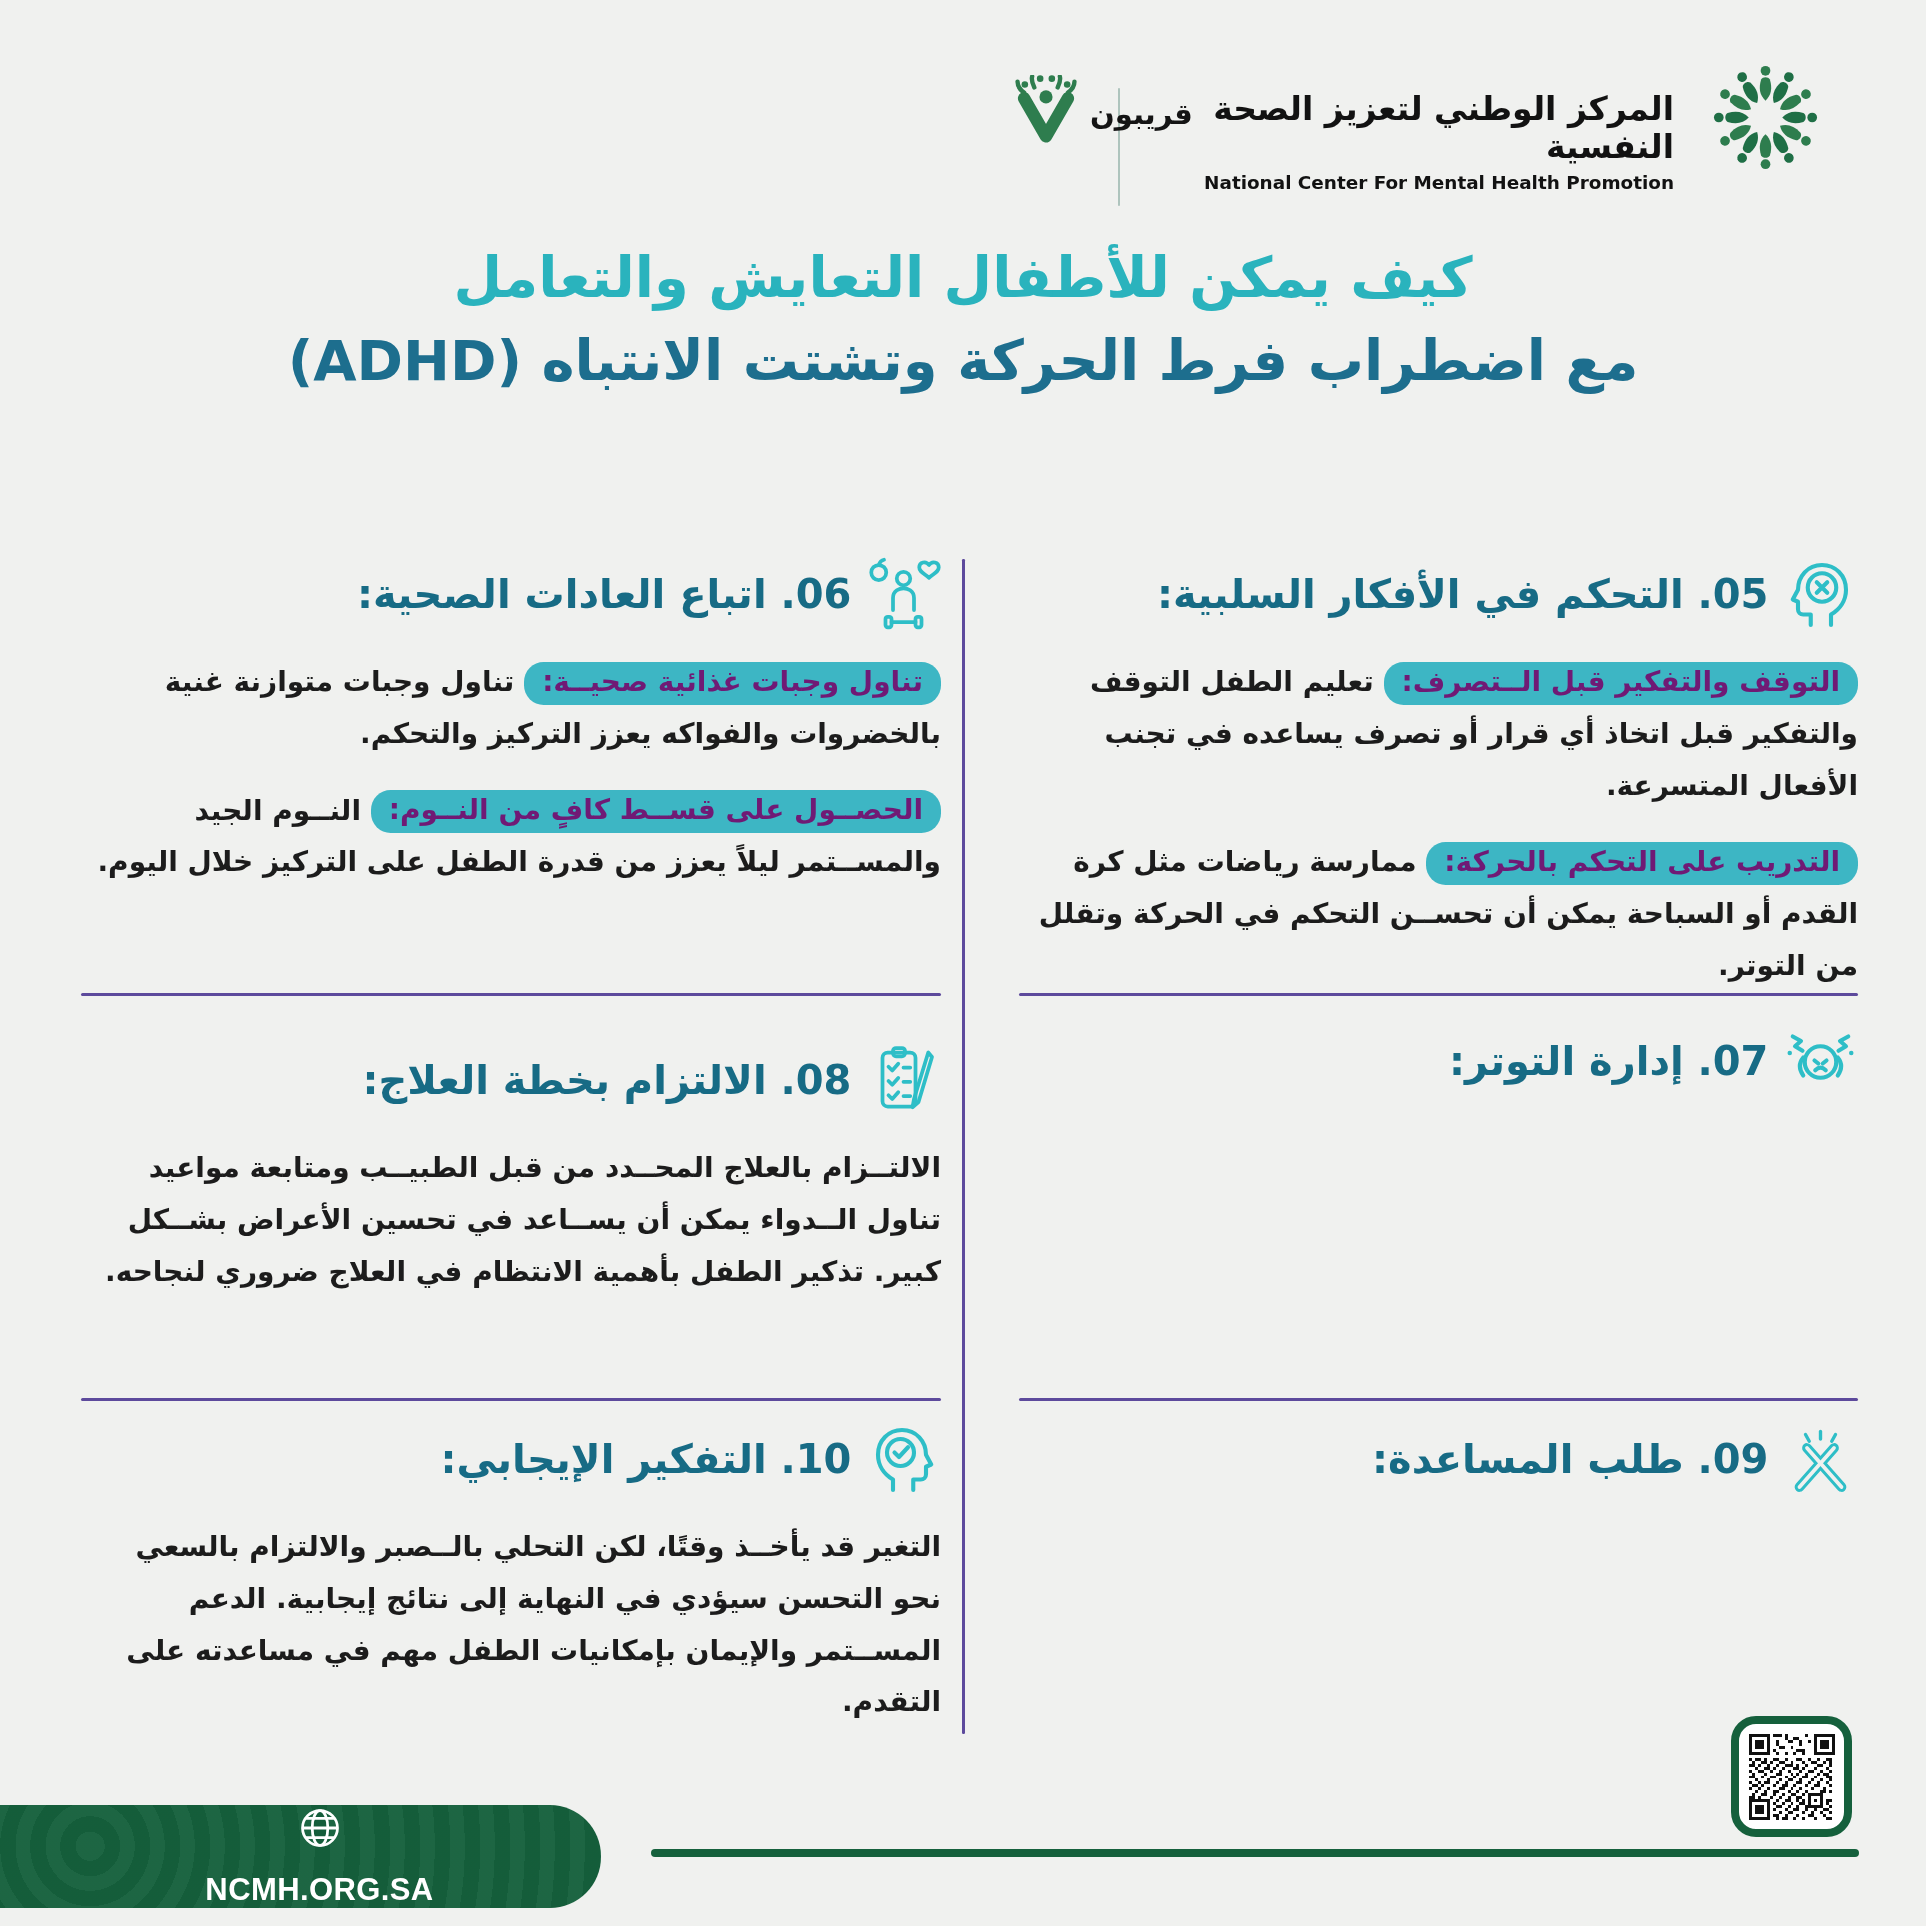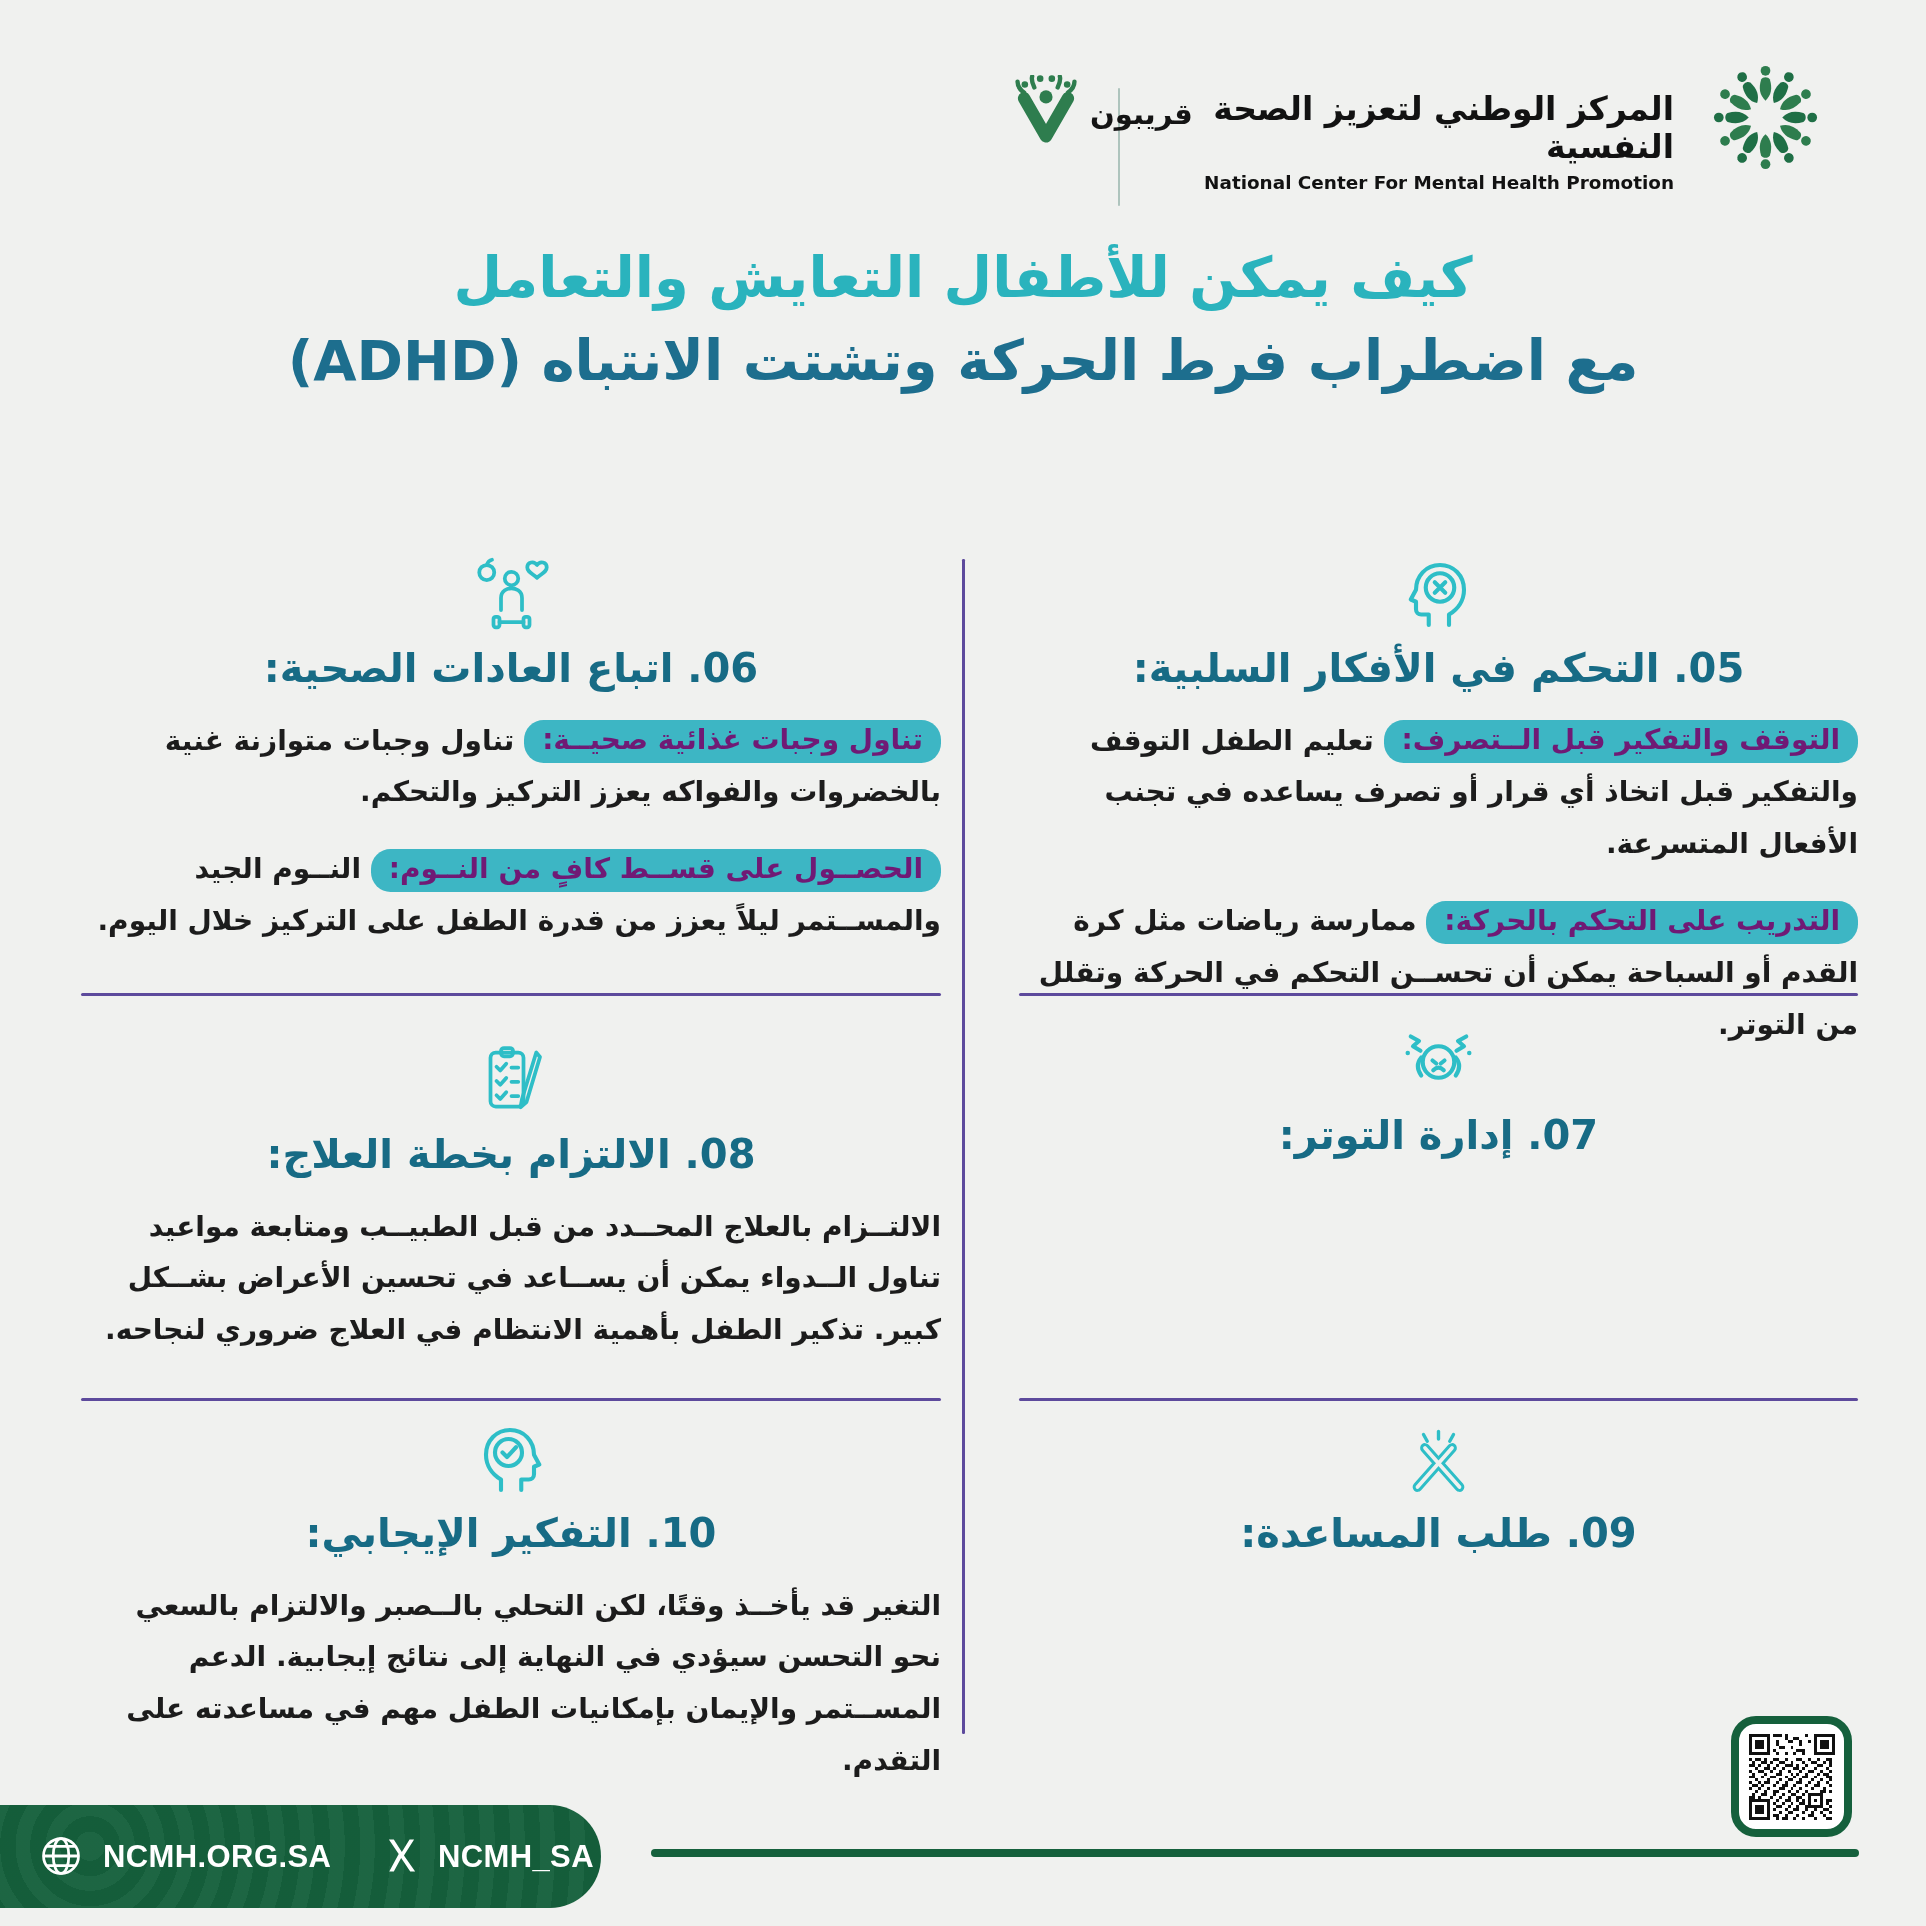--- a/index.html
+++ b/index.html
@@ -19,38 +19,38 @@
   .starburst{position:absolute;left:1695px;top:47px;}
   
   .title{position:absolute;left:0;top:250px;width:1926px;text-align:center;direction:rtl;}
   .title .l1{font-size:56px;font-weight:bold;color:#2ab3bd;line-height:1.0;}
   .title .l2{font-size:56px;font-weight:bold;color:#1d6e8e;line-height:1.0;margin-top:26.5px;}
   
   .col{position:absolute;direction:rtl;}
   .col-right{left:1019px;width:839px;}
   .col-left{left:81px;width:860px;}
   .sec{position:absolute;width:100%;}
-  .sec-head{display:flex;align-items:center;gap:14.6px;flex-direction:column;}
+  .sec-head{display:flex;align-items:center;gap:14.6px;}
   .sec-head h2{margin:0;font-size:40px;font-weight:bold;color:#176b85;line-height:1.1;}
   .sec-icon{flex:0 0 auto;width:75px;height:75px;display:flex;align-items:center;justify-content:center;}
   .body{margin:25px 0 0 0;font-size:28px;font-weight:bold;color:#1c1c1c;line-height:1.85;text-align:right;}
   .pill{
     background:#3db6c4;color:#701a75;border-radius:19.7px;
     padding:3.4px 18px 6.8px 18px;box-decoration-break:clone;-webkit-box-decoration-break:clone;
     white-space:nowrap;
   }
   
   .div-h{position:absolute;height:3px;background:#5d4a9c;border-radius:1.7px;}
   .div-v{position:absolute;left:962px;top:559px;width:2.6px;height:1175px;background:#5d4a9c;border-radius:1.3px;}
   
   .footer-bar{
     position:absolute;left:0;top:1805px;width:601px;height:103px;
     background:#15603c;border-radius:0 51px 51px 0;
     background-image:repeating-radial-gradient(circle at 15% 40%,rgba(255,255,255,0.035) 0 14.6px,rgba(0,0,0,0.03) 14.6px 30px);
-    display:flex;align-items:center;padding-left:38px;box-sizing:border-box;gap:19px;
+    display:flex;align-items:center;padding-left:38px;box-sizing:border-box;gap:19px;flex-direction:column;
   }
   .footer-bar .ftxt{color:#ffffff;font-size:31px;font-weight:bold;letter-spacing:0.4px;font-family:"Liberation Sans","DejaVu Sans",sans-serif;}
   .footer-gap{width:14.6px;}
   .footer-line{position:absolute;left:651px;top:1849px;width:1208px;height:7.7px;border-radius:4.3px;background:#15603c;}
   .qr-box{
     position:absolute;left:1731px;top:1716px;width:121px;height:121px;box-sizing:border-box;
     background:#ffffff;border:8.6px solid #15603c;border-radius:25px;
     display:flex;align-items:center;justify-content:center;
   }
 </style>

